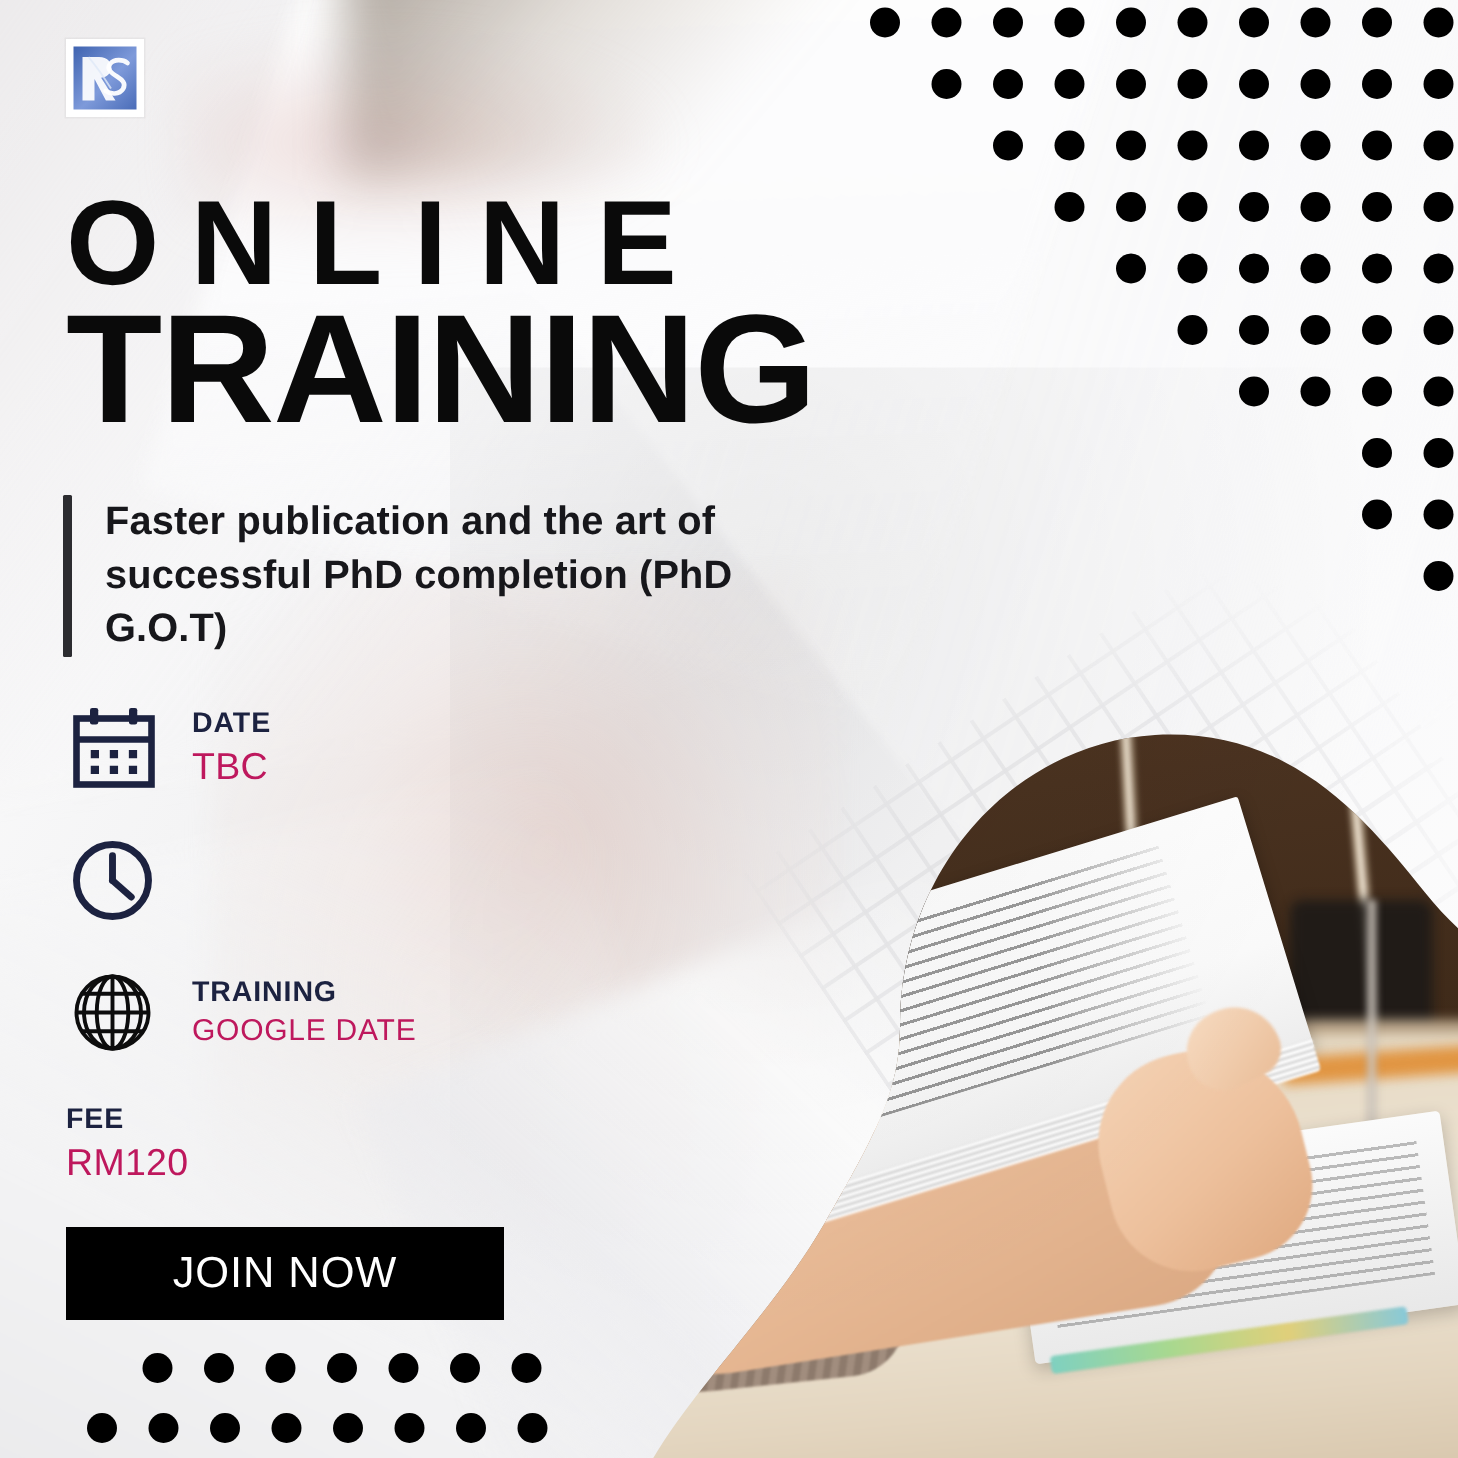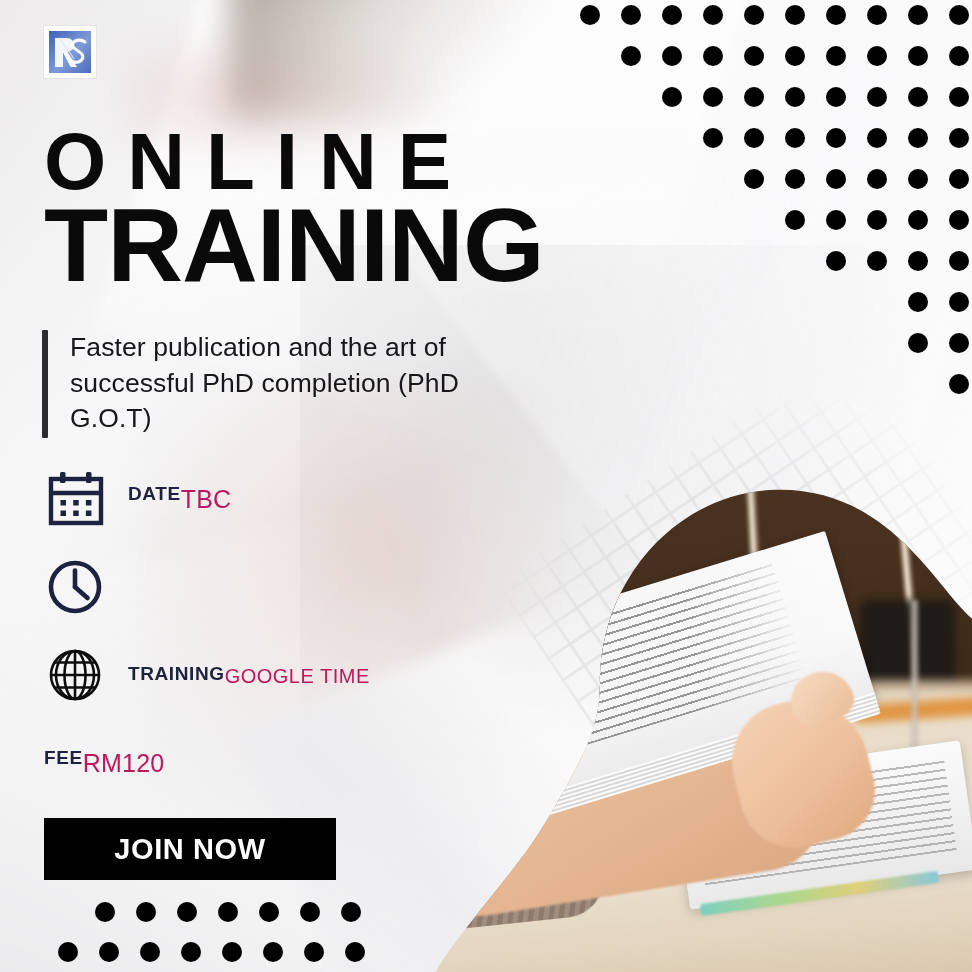--- a/index.html
+++ b/index.html
@@ -238,37 +238,38 @@
     line-height:.98;
     transform:scaleX(1.02);transform-origin:left center;
   }
 
   
   .sub-wrap{position:absolute;left:42px;top:330px;display:flex;gap:22px;}
   .sub-bar{width:6px;height:108px;background:#2c2c30;border-radius:1px;}
   .sub-text{
     font-size:26.5px;color:#17171b;line-height:1.34;letter-spacing:.1px;
     max-width:430px;
+    font-weight:bold;
   }
 
   
   .info{position:absolute;left:44px;top:468px;}
   .row{display:flex;align-items:center;gap:20px;height:62px;margin-bottom:26px;}
   .row-ico{width:64px;height:62px;display:flex;align-items:center;justify-content:center;flex:0 0 64px;}
-  .row-txt{display:flex;justify-content:center;}
+  .row-txt{display:flex;flex-direction:column;justify-content:center;}
   .row-label{font-size:19px;font-weight:bold;color:#1c2240;letter-spacing:.6px;line-height:1.25;}
   .row-value{font-size:25px;color:#be185d;letter-spacing:.2px;line-height:1.25;margin-top:2px;}
   .row-value.small{font-size:20px;letter-spacing:.5px;}
 
   
   .cta{
     position:absolute;left:44px;top:818px;width:292px;height:62px;
     background:#000;color:#fff;border:none;
     display:flex;align-items:center;justify-content:center;
-    font-size:29px;font-weight:bold;letter-spacing:.6px;
+    font-size:29px;font-weight:normal;letter-spacing:.6px;
     cursor:pointer;
   }
 </style>
 </head>
 <body>
 
 <div id="poster">
 
   <div class="bg-base"></div>
   <div class="bg-diag1"></div>
@@ -447,21 +448,21 @@
             <ellipse cx="29" cy="29" rx="19" ry="24"></ellipse>
             <line x1="29" y1="5" x2="29" y2="53"></line>
             <line x1="5" y1="29" x2="53" y2="29"></line>
             <path d="M8.6 16.5 H49.4"></path>
             <path d="M8.6 41.5 H49.4"></path>
           </g>
         </svg>
       </span>
       <span class="row-txt">
         <span class="row-label">TRAINING</span>
-        <span class="row-value small">GOOGLE TIME</span>
+        <span class="row-value small">GOOGLE DATE</span>
       </span>
     </div>
 
     <div class="row">
       <span class="row-txt">
         <span class="row-label">FEE</span>
         <span class="row-value">RM120</span>
       </span>
     </div>
 

